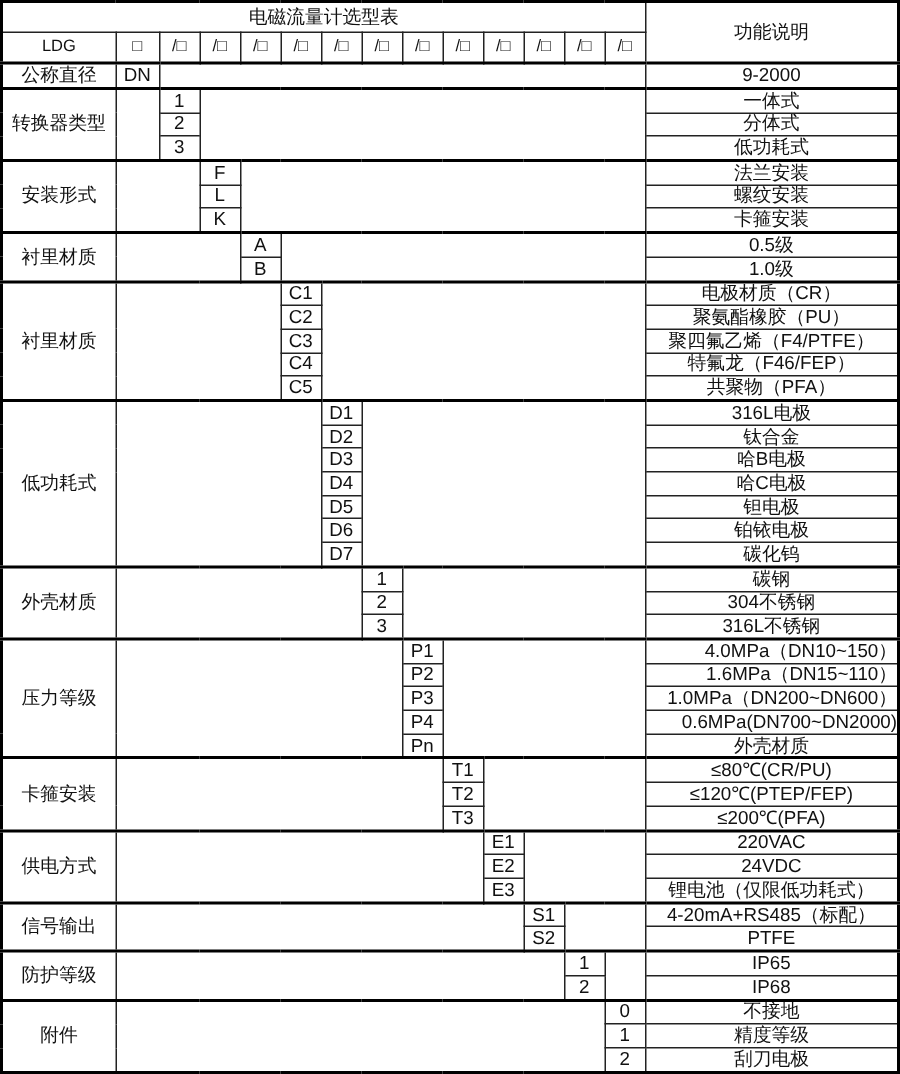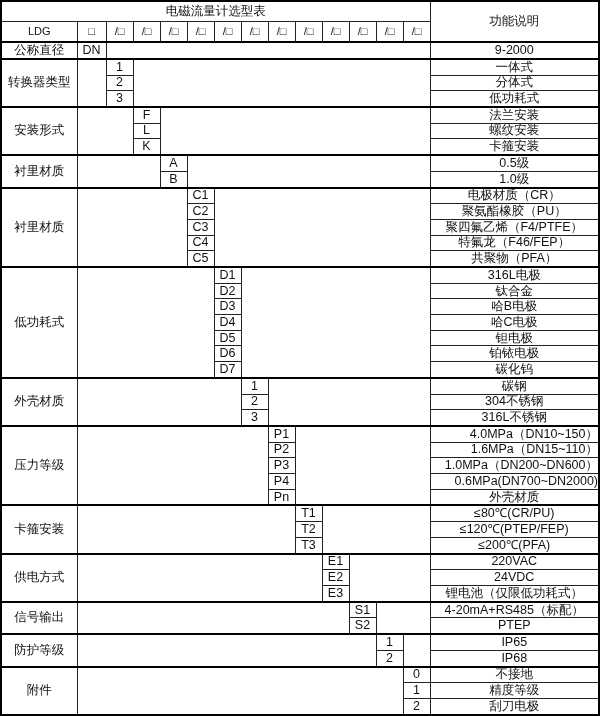--- a/index.html
+++ b/index.html
@@ -282,21 +282,21 @@
         </tr>
         <tr>
           <td class="cat sec-top" rowspan="2">信号输出</td>
           <td class="empty sec-top" colspan="10" rowspan="2"></td>
           <td class="code sec-top">S1</td>
           <td class="empty sec-top" colspan="2" rowspan="2"></td>
           <td class="func sec-top">4-20mA+RS485（标配）</td>
         </tr>
         <tr>
           <td class="code">S2</td>
-          <td class="func">PTEP</td>
+          <td class="func">PTFE</td>
         </tr>
         <tr>
           <td class="cat sec-top" rowspan="2">防护等级</td>
           <td class="empty sec-top" colspan="11" rowspan="2"></td>
           <td class="code sec-top">1</td>
           <td class="empty sec-top" colspan="1" rowspan="2"></td>
           <td class="func sec-top">IP65</td>
         </tr>
         <tr>
           <td class="code">2</td>

